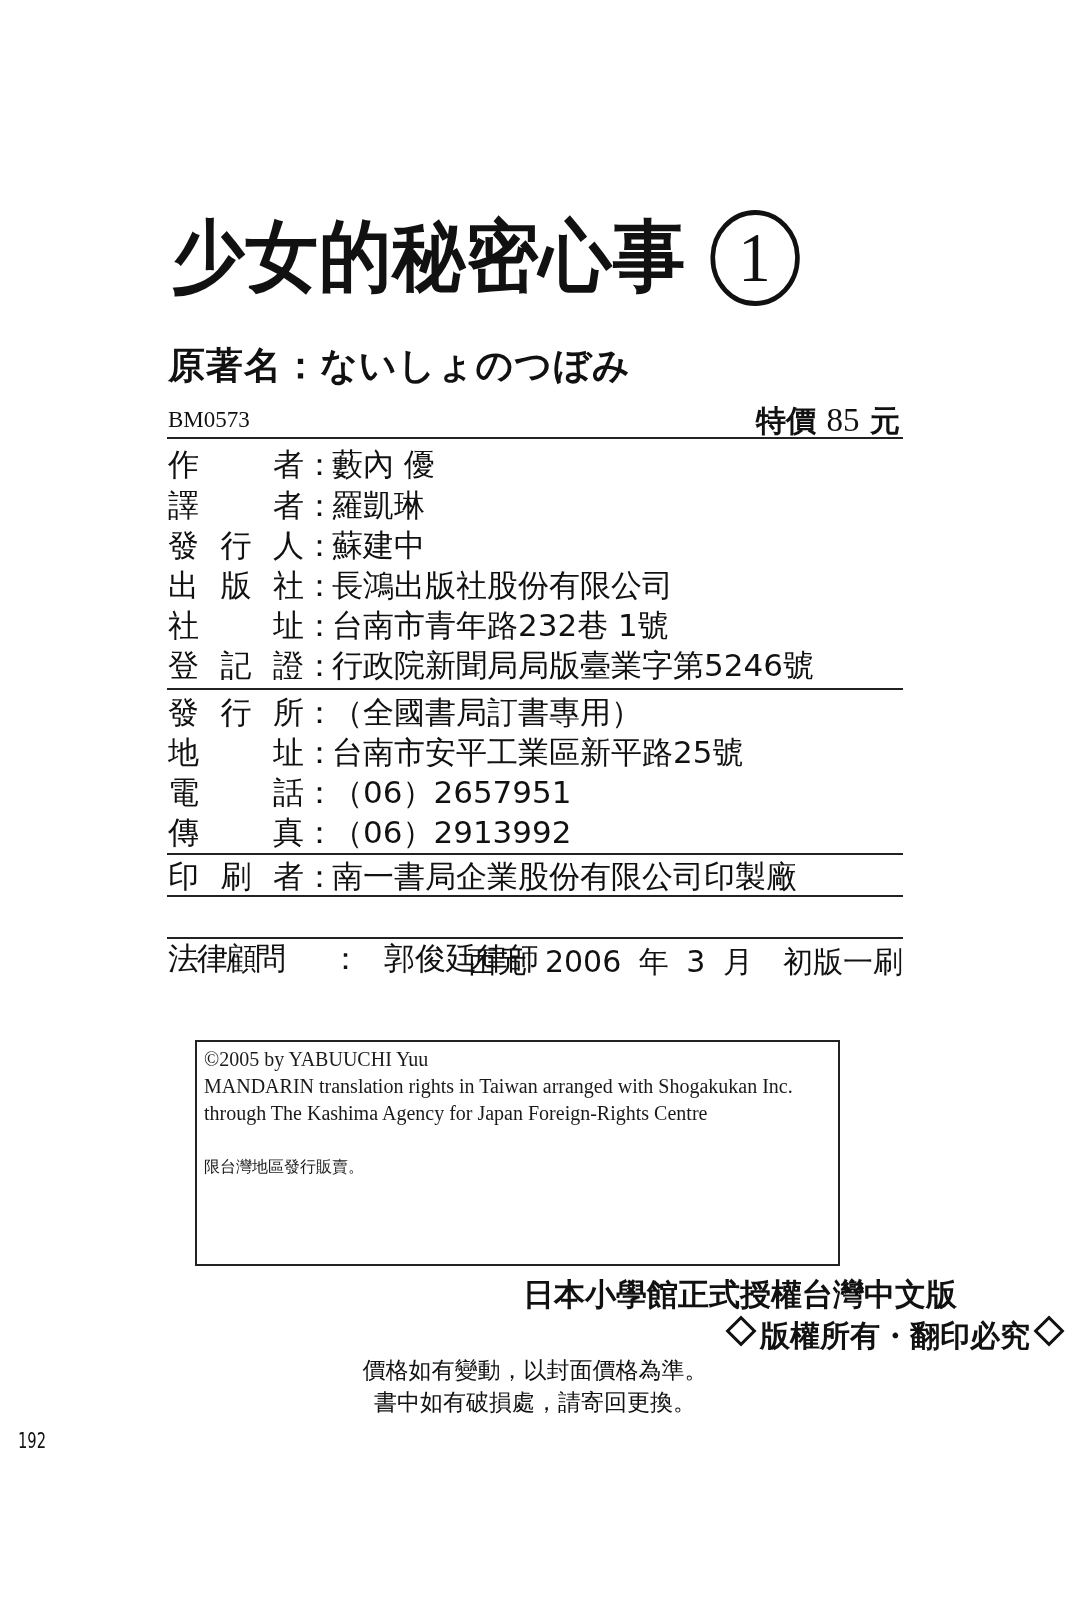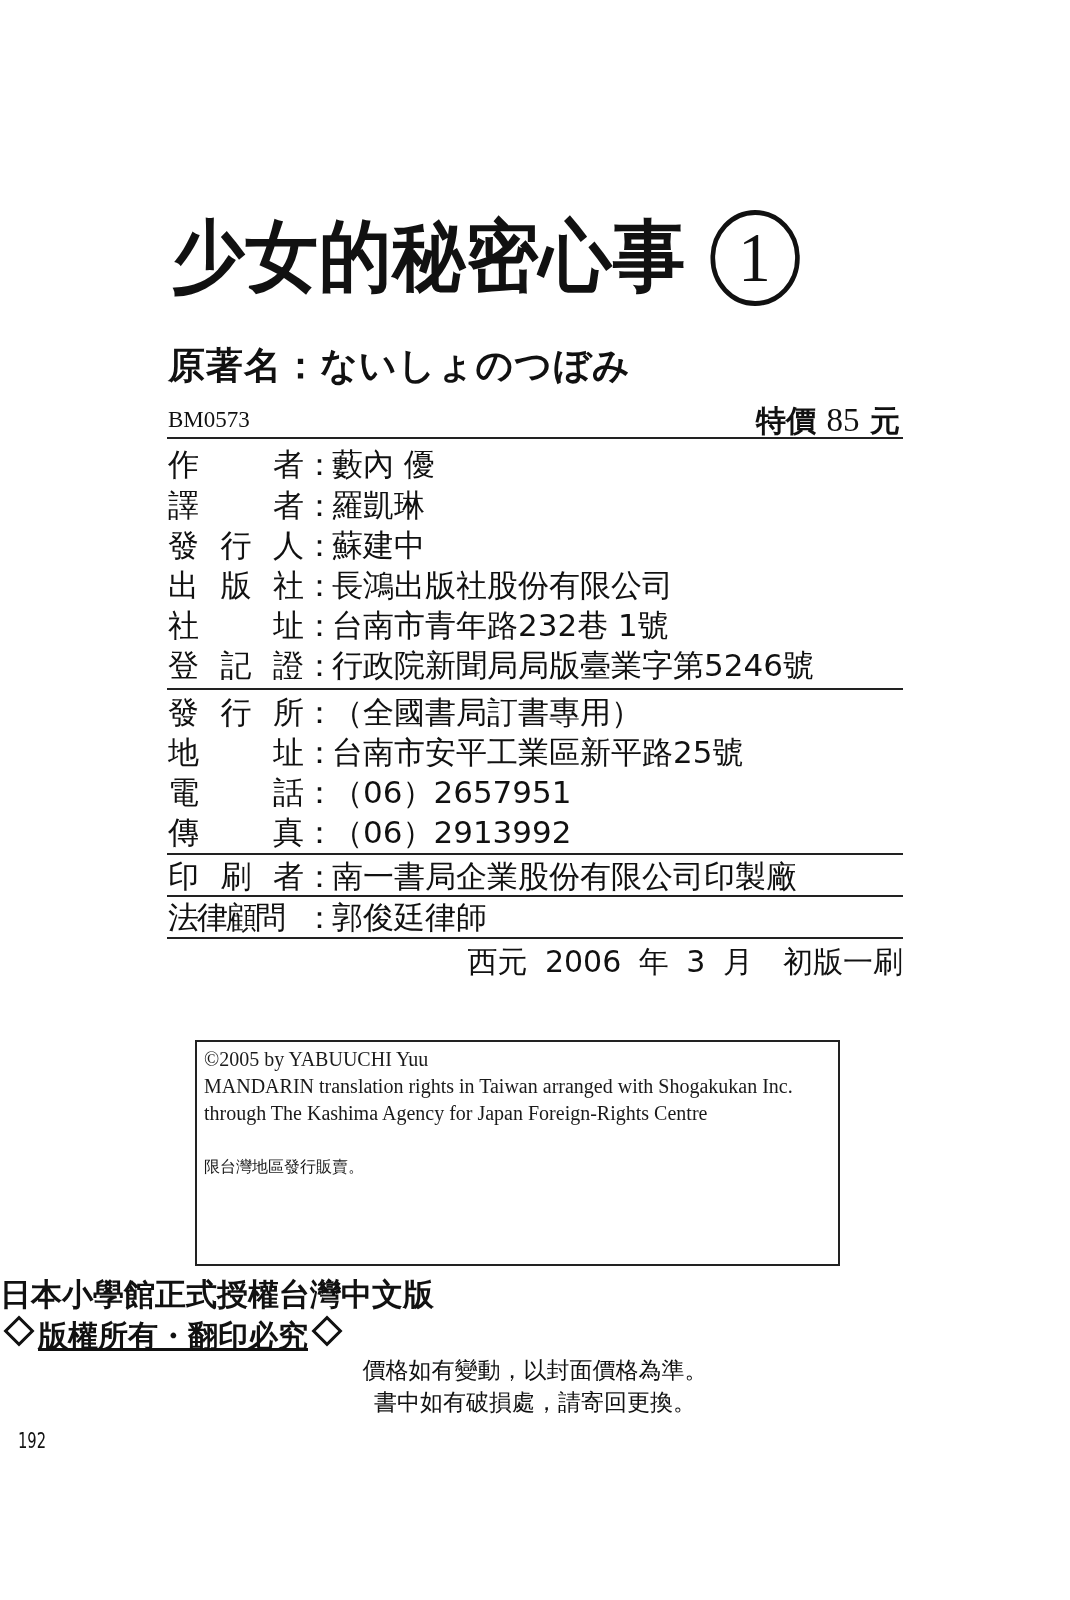--- a/index.html
+++ b/index.html
@@ -51,26 +51,26 @@
   }
   .box {
     left: 195px; top: 1040px; width: 645px; height: 226px;
     border: 2px solid #222; box-sizing: border-box;
     font-family: "Liberation Serif", serif; font-size: 20px; line-height: 27px;
     padding: 4px 0 0 7px; color: #1a1a1a;
   }
   .box .gap { height: 26px; }
   .box .zh { font-family: "DejaVu Sans", sans-serif; font-size: 16px; }
   .license {
-    left: 0; width: 957px; top: 1272px; text-align: left;
+    left: 0; width: 957px; top: 1272px; text-align: right;
     font-size: 31px; line-height: 44px; font-weight: bold; white-space: nowrap;
   }
   .rights {
-    left: 0; width: 1068px; top: 1314px; text-align: left;
-    font-size: 30px; line-height: 44px; font-weight: bold; white-space: nowrap; text-decoration: underline;
+    left: 0; width: 1068px; top: 1314px; text-align: right;
+    font-size: 30px; line-height: 44px; font-weight: bold; white-space: nowrap;
   }
   .diamond {
     display: inline-block; width: 16px; height: 16px; border: 3px solid #111;
     transform: rotate(45deg); vertical-align: 4px; margin: 0 8px;
     background: #fff;
   }
   .note {
     left: 0; width: 1070px; text-align: center; font-family: "DejaVu Serif", serif;
     font-size: 23px; line-height: 32px; white-space: nowrap;
   }
@@ -194,21 +194,21 @@
       <span>印</span>
       <span>刷</span>
       <span>者</span>
     </div>
   <span class="colon">：</span>
   <span class="val">南一書局企業股份有限公司印製廠</span>
 </div>
 
 <div class="abs rule" style="top:895px;"></div>
 
-<div class="abs row legal" style="top:897px;">
+<div class="abs row legal" style="top:938px;gap:26px;">
   <div class="lbl">法律顧問</div>
   <span class="colon">：</span>
   <span class="val">郭俊廷律師</span>
 </div>
 
 <div class="abs rule" style="top:937px;"></div>
 
 <div class="abs date">西元 2006 年 3 月　初版一刷</div>
 
 <div class="abs box">

